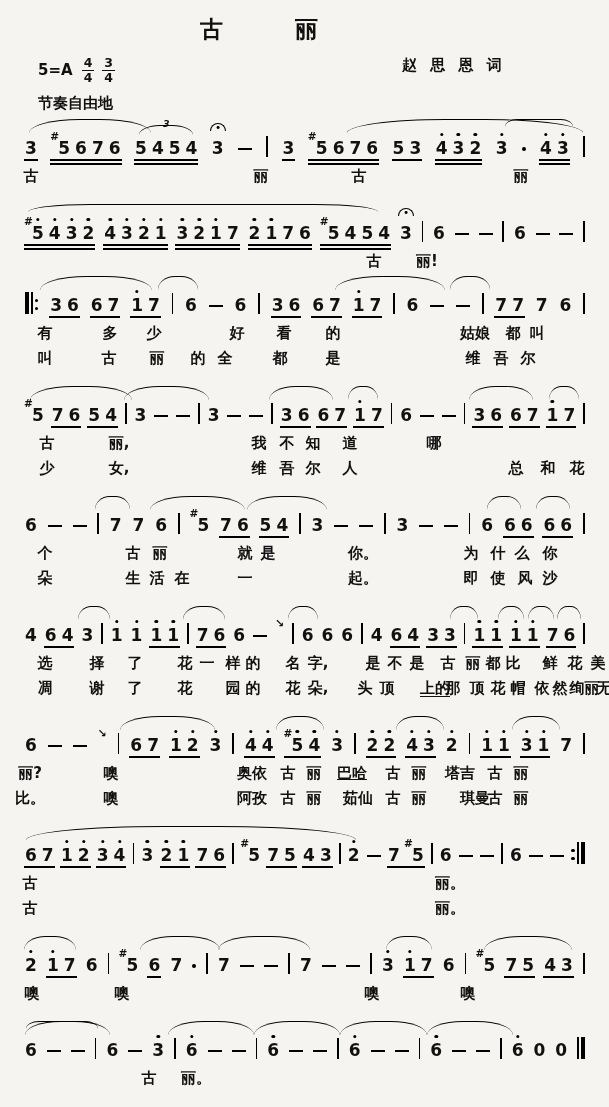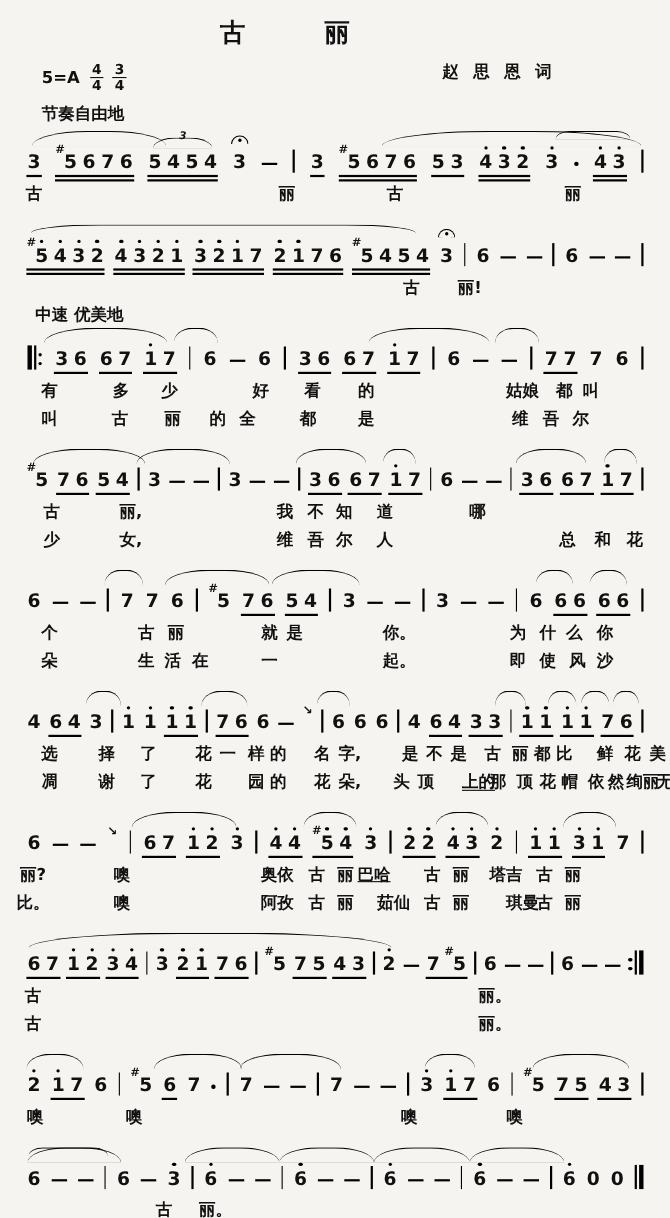--- a/index.html
+++ b/index.html
@@ -199,21 +199,20 @@
           <span class="da"></span>
           <span class="bl"></span>
         </div>
       </div>
       <div class="lrow">
         <span class="syl" style="left: 374px;">古</span>
         <span class="syl" style="left: 427px;">丽!</span>
       </div>
     </div>
     <div class="block" style="margin-bottom: 13px;">
-      <div class="pre-label">中速 优美地</div>
       <div class="mrow">
         <i class="slur" style="left: 40px; width: 112px;"></i>
         <i class="slur" style="left: 158px; width: 40px;"></i>
         <i class="slur" style="left: 335px; width: 110px;"></i>
         <i class="slur" style="left: 450px; width: 40px;"></i>
         <div class="toks">
           <span class="rep">
             <i class="thick"></i>
             <i class="thin"></i>
             <i class="dots">
@@ -659,21 +658,21 @@
           </span>
           <span class="bl"></span>
         </div>
       </div>
       <div class="lrow">
         <span class="syl" style="left: 30px;">丽?</span>
         <span class="syl" style="left: 111px;">噢</span>
         <span class="syl" style="left: 252px;">奥依</span>
         <span class="syl" style="left: 288px;">古</span>
         <span class="syl" style="left: 314px;">丽</span>
-        <span class="syl" style="left: 340px; text-decoration: underline;">巴哈</span>
+        <span class="syl" style="left: 352px; text-decoration: underline;">巴哈</span>
         <span class="syl" style="left: 393px;">古</span>
         <span class="syl" style="left: 419px;">丽</span>
         <span class="syl" style="left: 460px;">塔吉</span>
         <span class="syl" style="left: 495px;">古</span>
         <span class="syl" style="left: 521px;">丽</span>
       </div>
       <div class="lrow">
         <span class="syl" style="left: 30px;">比。</span>
         <span class="syl" style="left: 111px;">噢</span>
         <span class="syl" style="left: 252px;">阿孜</span>

